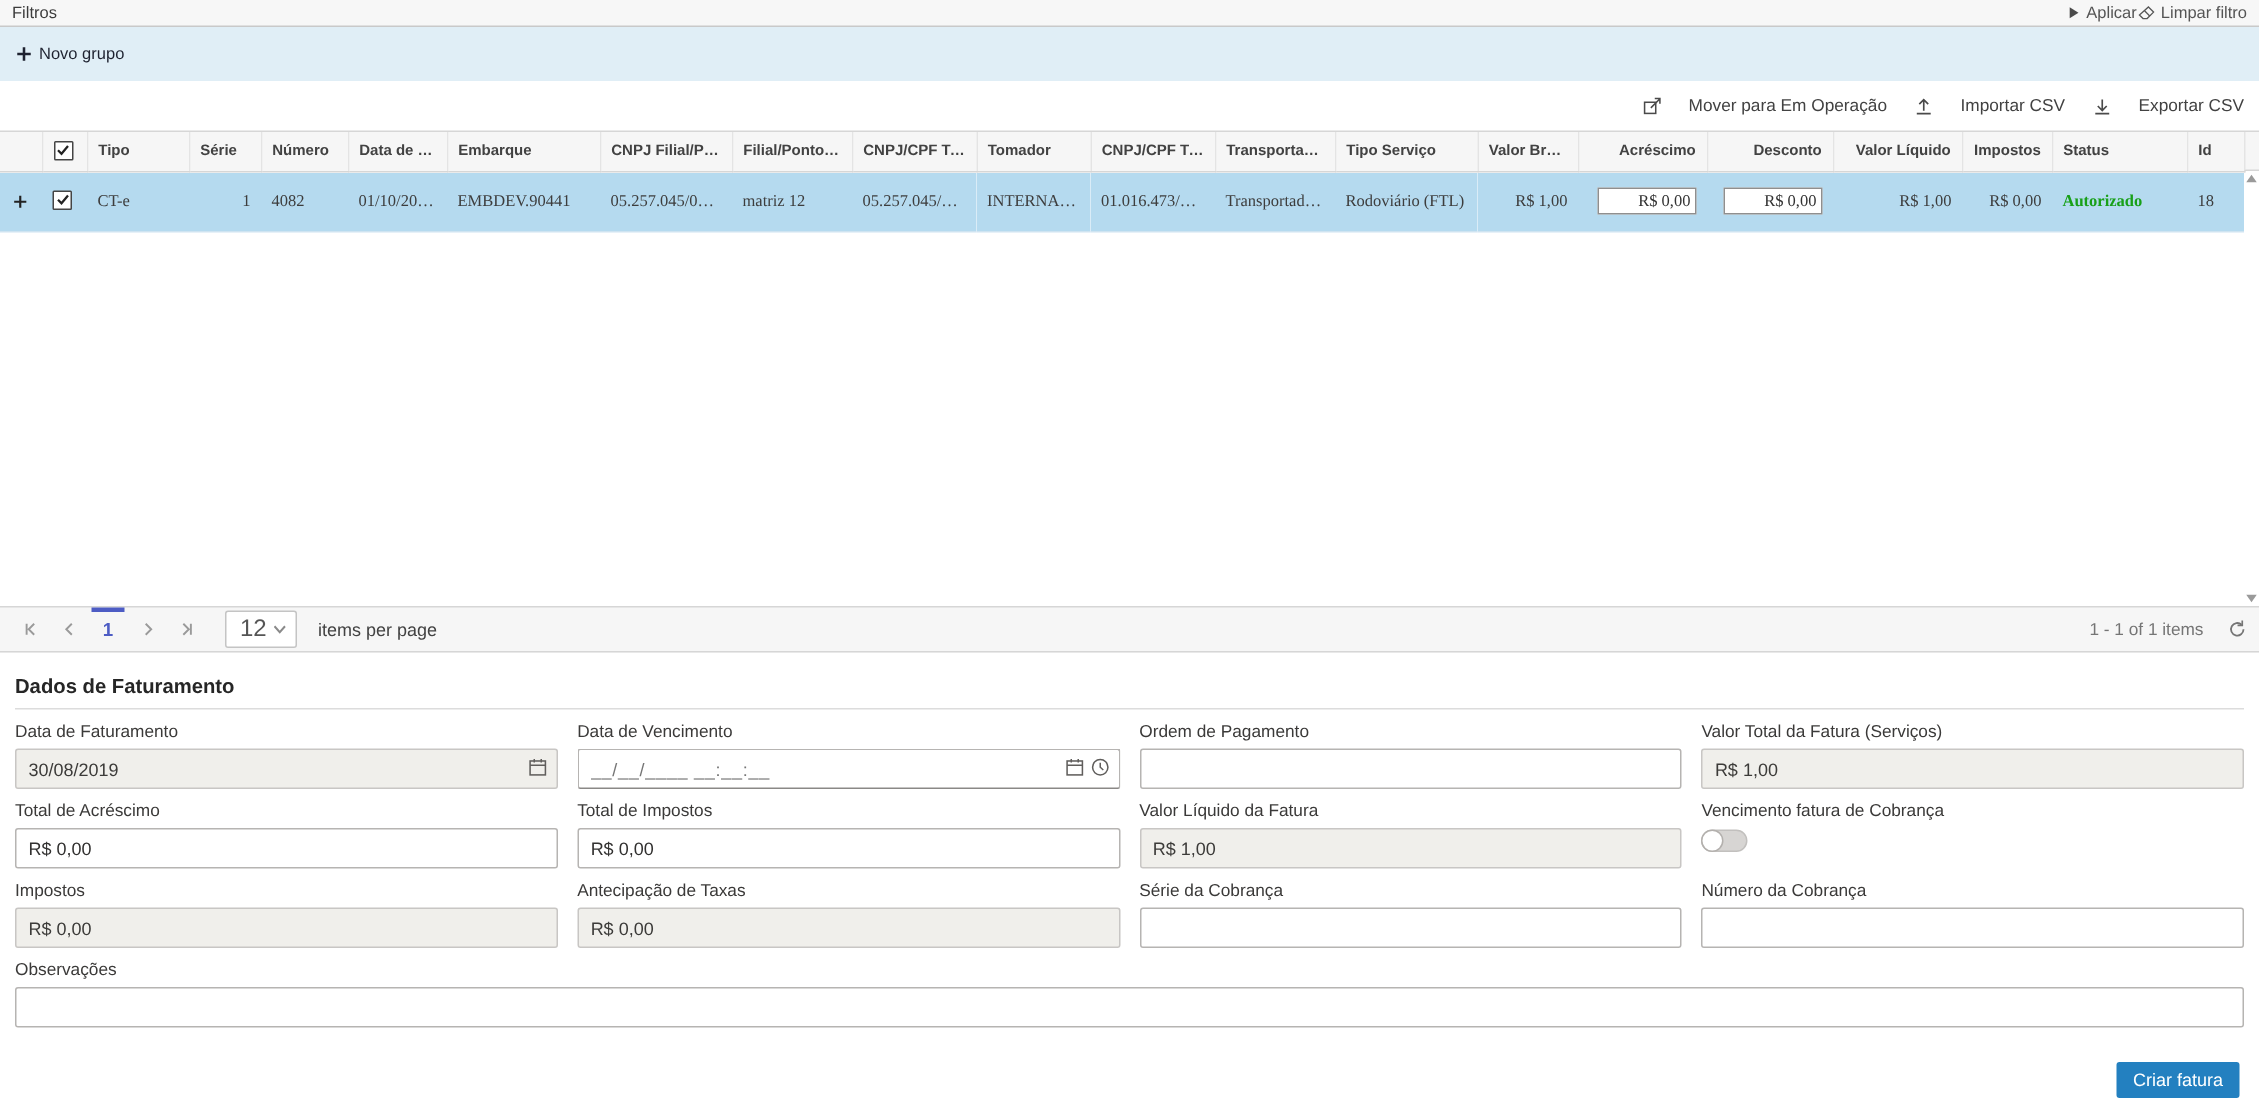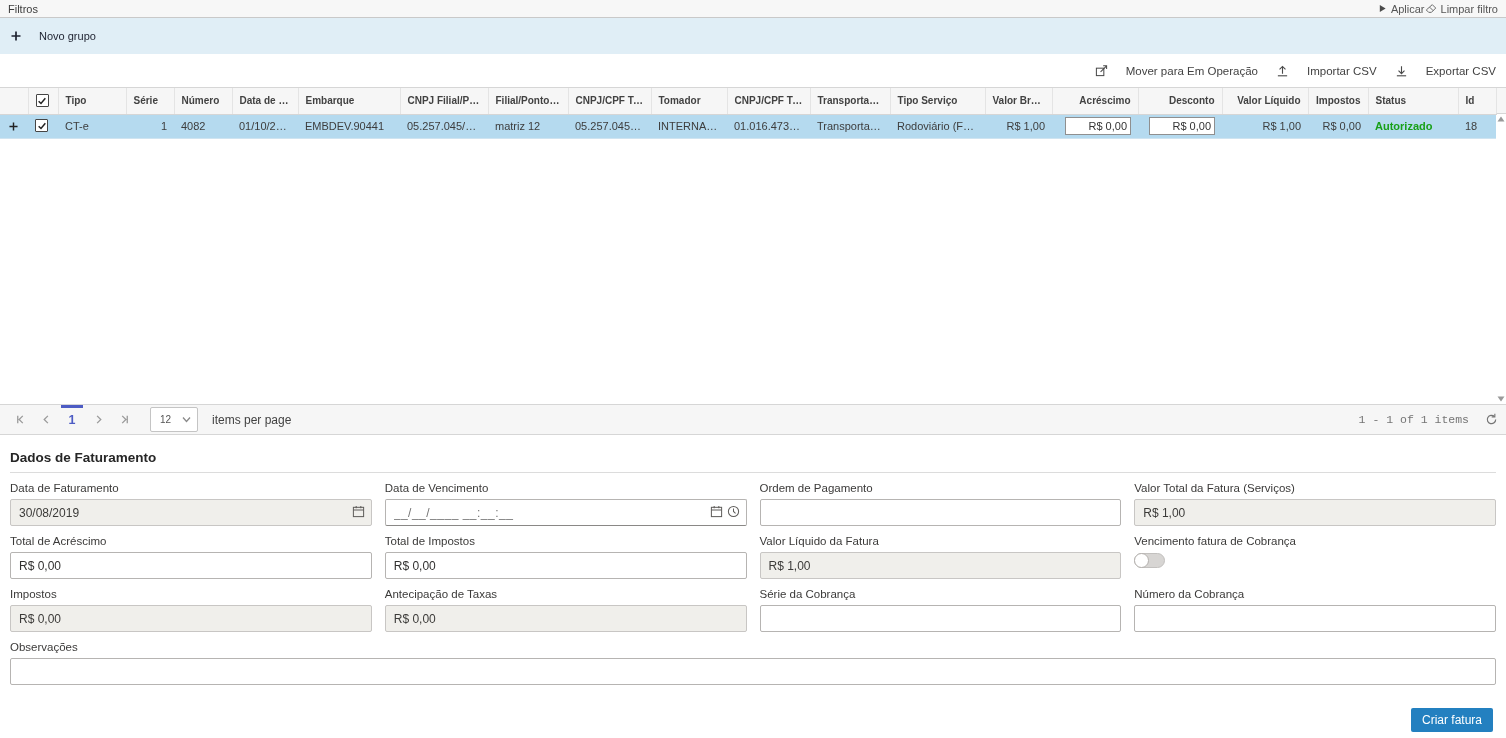--- a/index.html
+++ b/index.html
@@ -13,57 +13,57 @@
 
   
   .filters-bar{ height:18px; background:#f7f7f7; border-bottom:1px solid #c9c9c9;
     display:flex; align-items:center; justify-content:space-between; padding:0 8px; }
   .filters-title{ font-size:11px; color:#3c3c3c; }
   .filters-actions{ display:flex; }
   .link-btn{ display:flex; align-items:center; gap:4px; font-size:11px; color:#555; }
 
   
   .filters-panel{ height:36px; background:var(--filter-bg,#e0eef6); display:flex; align-items:center; padding:0 11px; }
-  .new-group-btn{ display:flex; align-items:center; gap:18px; font-size:11px; color:#1e2230; }
+  .new-group-btn{ display:flex; align-items:center; gap:5px; font-size:11px; color:#1e2230; }
 
   
   .grid-toolbar{ height:33px; display:flex; justify-content:flex-end; align-items:center; gap:18px; padding:0 10px; background:#fff; }
   .tool-btn{ display:flex; align-items:center; gap:18px; font-size:11.5px; color:#424242; }
 
   
   .grid-wrap{ position:relative; height:317px; border-top:1px solid #d6d6d6; background:#fff; }
   table{ border-collapse:collapse; table-layout:fixed; width:1496px; }
   thead th{ background:#f6f6f6; border-bottom:1px solid #d6d6d6; border-right:1px solid #e4e4e4;
     height:26px; font-size:10px; font-weight:700; color:#424242; text-align:left;
     padding:0 7px; white-space:nowrap; overflow:hidden; text-overflow:ellipsis; }
   thead th.num{ text-align:right; }
-  tbody td{ height:24px; background:var(--selection,#b5daef); font-size:11px; color:#3d3d3d;
-    padding:0 7px; white-space:nowrap; overflow:hidden; text-overflow:ellipsis; border-bottom:1px solid #cfe4f1; }
+  tbody td{ height:40px; background:var(--selection,#b5daef); font-size:11px; color:#3d3d3d;
+    padding:0 7px; white-space:nowrap; overflow:hidden; text-overflow:ellipsis; border-bottom:1px solid #cfe4f1;font-family:Liberation Serif, serif; }
   tbody td.num{ text-align:right; }
   td.c-expand, th.c-expand{ padding:0 0 0 9px; }
   .checkbox{ display:inline-flex; align-items:center; justify-content:center; width:13px; height:13px;
     background:#fff; border:1px solid #454545; border-radius:1px; }
   .cell-input{ width:66px; height:18px; border:1px solid #8f8f8f; background:#fff; font-size:11px;
     text-align:right; padding:0 3px; font-family:inherit; color:#333; }
   td.status-cell{ font-weight:700; color:var(--status-green,#18a018); }
   .vscroll{ position:absolute; right:0; top:0; bottom:0; width:10px; }
   .vs-stub{ height:26px; background:#f6f6f6; border-bottom:1px solid #d6d6d6; border-left:1px solid #e4e4e4; }
   .vs-track{ position:absolute; top:26px; bottom:0; left:0; right:0; display:flex; flex-direction:column;
     justify-content:space-between; align-items:center; padding:2px 0; }
 
   
   .pager{ position:relative; height:31px; background:#f6f6f6; border-top:1px solid #d6d6d6; border-bottom:1px solid #d6d6d6;
     display:flex; align-items:center; padding:0 8px; gap:2px; }
   .page-btn{ width:24px; height:100%; display:flex; align-items:center; justify-content:center; color:#9a9a9a; position:relative; }
   .page-btn.current{ color:var(--pager-accent,#4d5cc4); font-weight:700; font-size:12.5px; }
   .page-btn.current::before{ content:""; position:absolute; top:0; left:1px; right:1px; height:3px; background:var(--pager-accent,#4d5cc4); }
   .page-size-select{ margin-left:12px; width:48px; height:25px; background:#fff; border:1px solid #c4c4c4; border-radius:2px;
-    display:flex; align-items:center; justify-content:space-between; padding:0 6px 0 9px; font-size:10px; color:#555; cursor:pointer; }
+    display:flex; align-items:center; justify-content:space-between; padding:0 6px 0 9px; font-size:16px; color:#555; cursor:pointer; }
   .ipp-label{ margin-left:12px; font-size:12px; color:#424242; }
-  .pager-info{ margin-left:auto; display:flex; align-items:center; gap:16px; color:#757575; font-size:11.5px;font-family:Liberation Mono, monospace; }
+  .pager-info{ margin-left:auto; display:flex; align-items:center; gap:16px; color:#757575; font-size:11.5px; }
 
   
   .form-section{ padding:15px 10px 0; }
   .form-title{ font-size:13.5px; font-weight:700; color:#262626; padding-bottom:7px; border-bottom:1px solid #dcdcdc; margin-bottom:9px; }
   .form-grid{ display:grid; grid-template-columns:repeat(4,1fr); column-gap:13px; row-gap:9px; }
   .field label{ display:block; font-size:11.5px; color:#3b3a39; margin-bottom:5px; }
   .control{ position:relative; }
   .text{ width:100%; height:27px; border:1px solid #b6b4b2; border-radius:2px; background:#fff;
     padding:4px 8px; font-size:12px; color:#323130; font-family:inherit; }
   .text:disabled{ background:#f0efeb; border-color:#c8c6c4; color:#3c3b39; }

